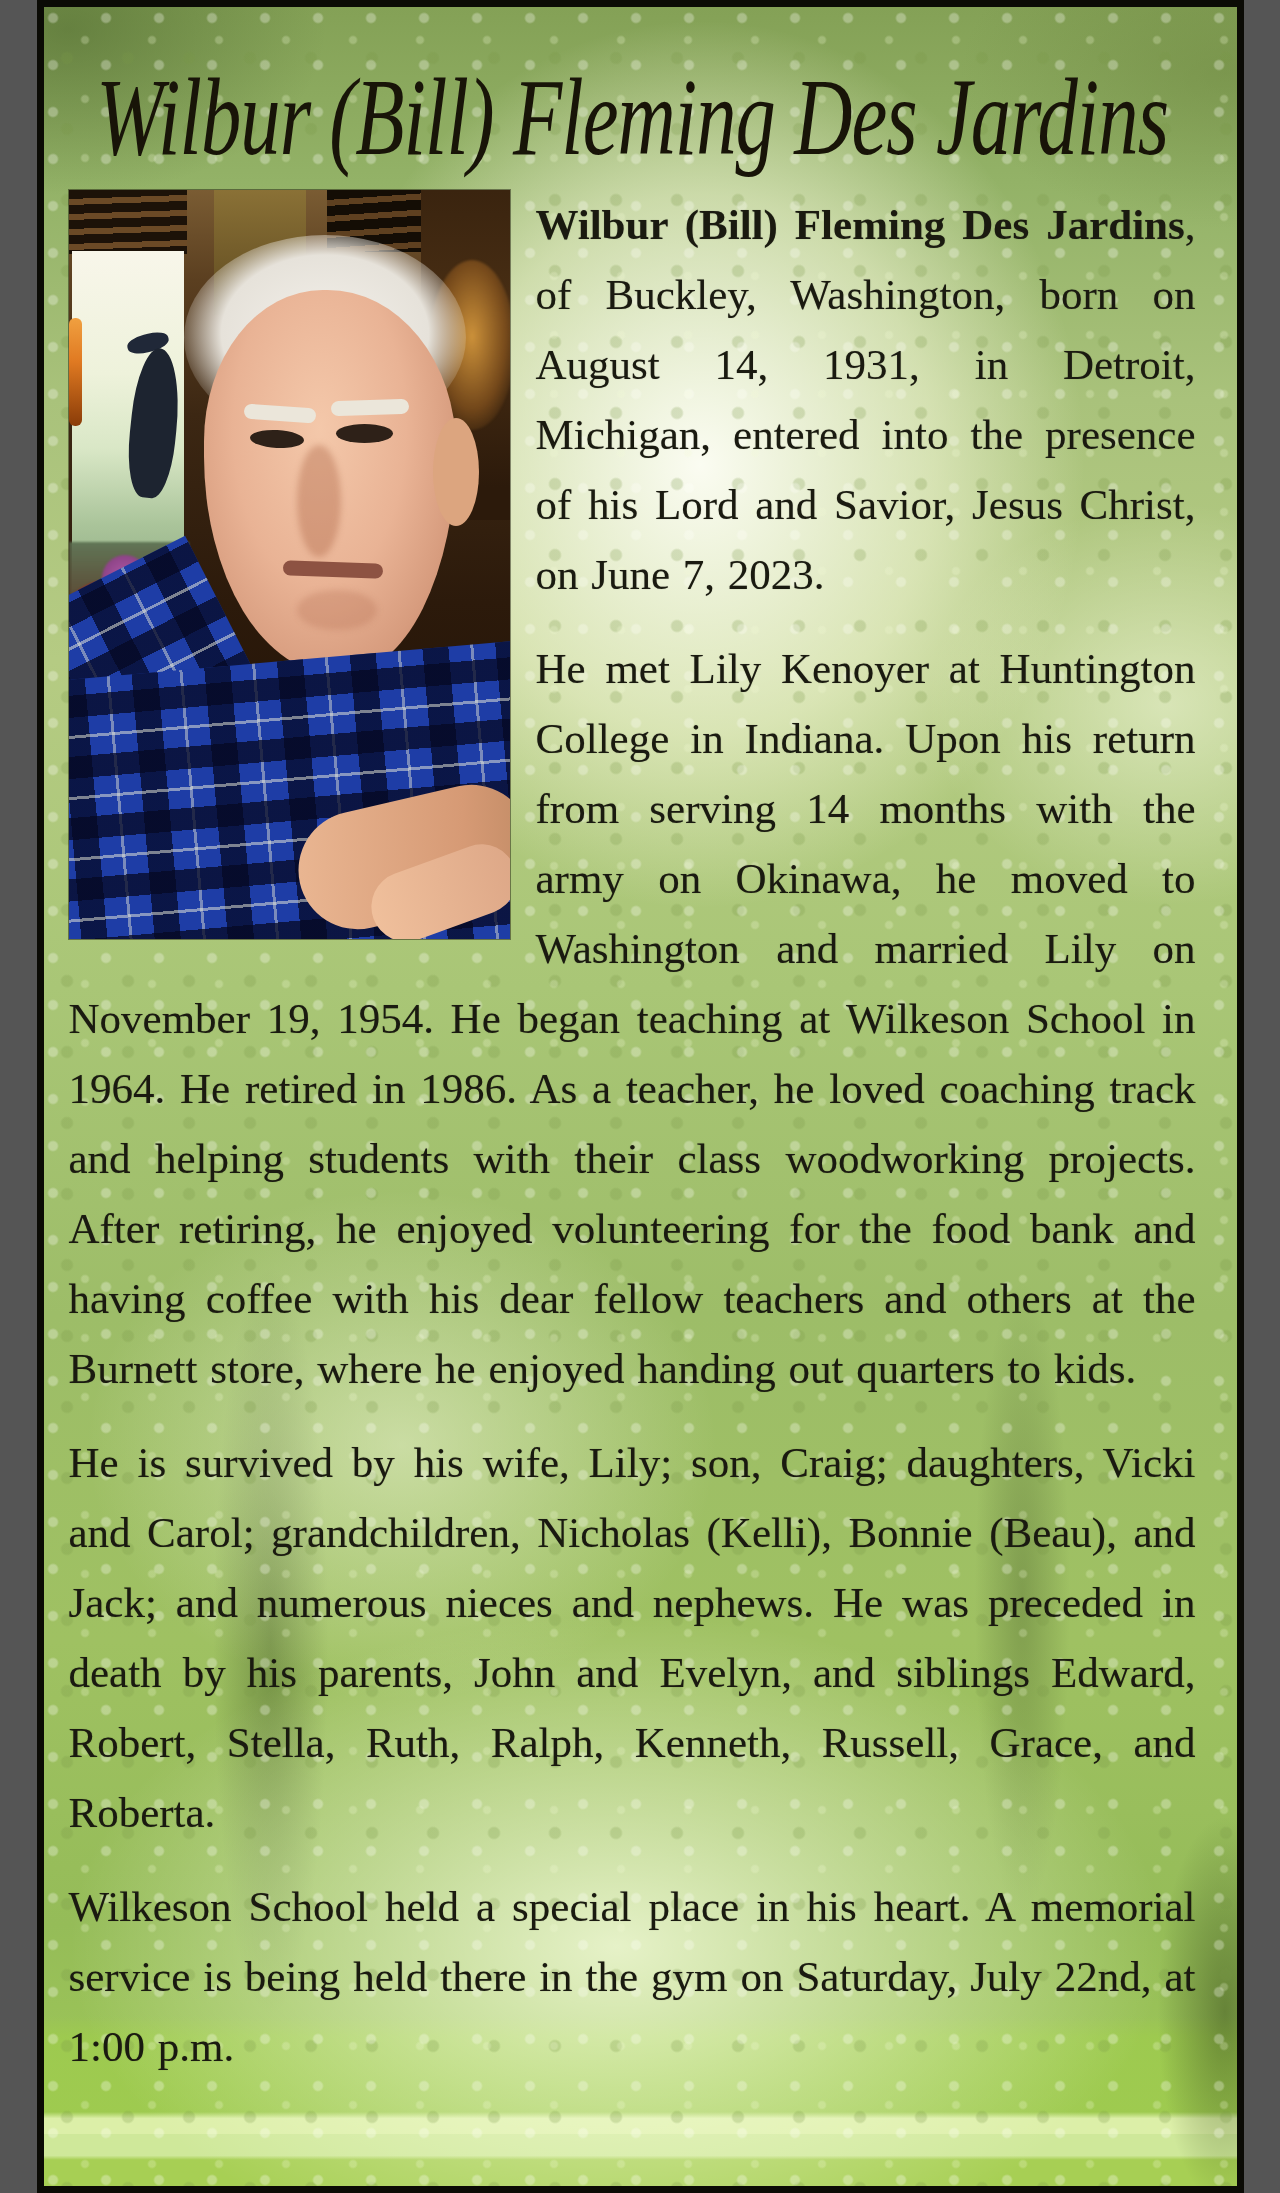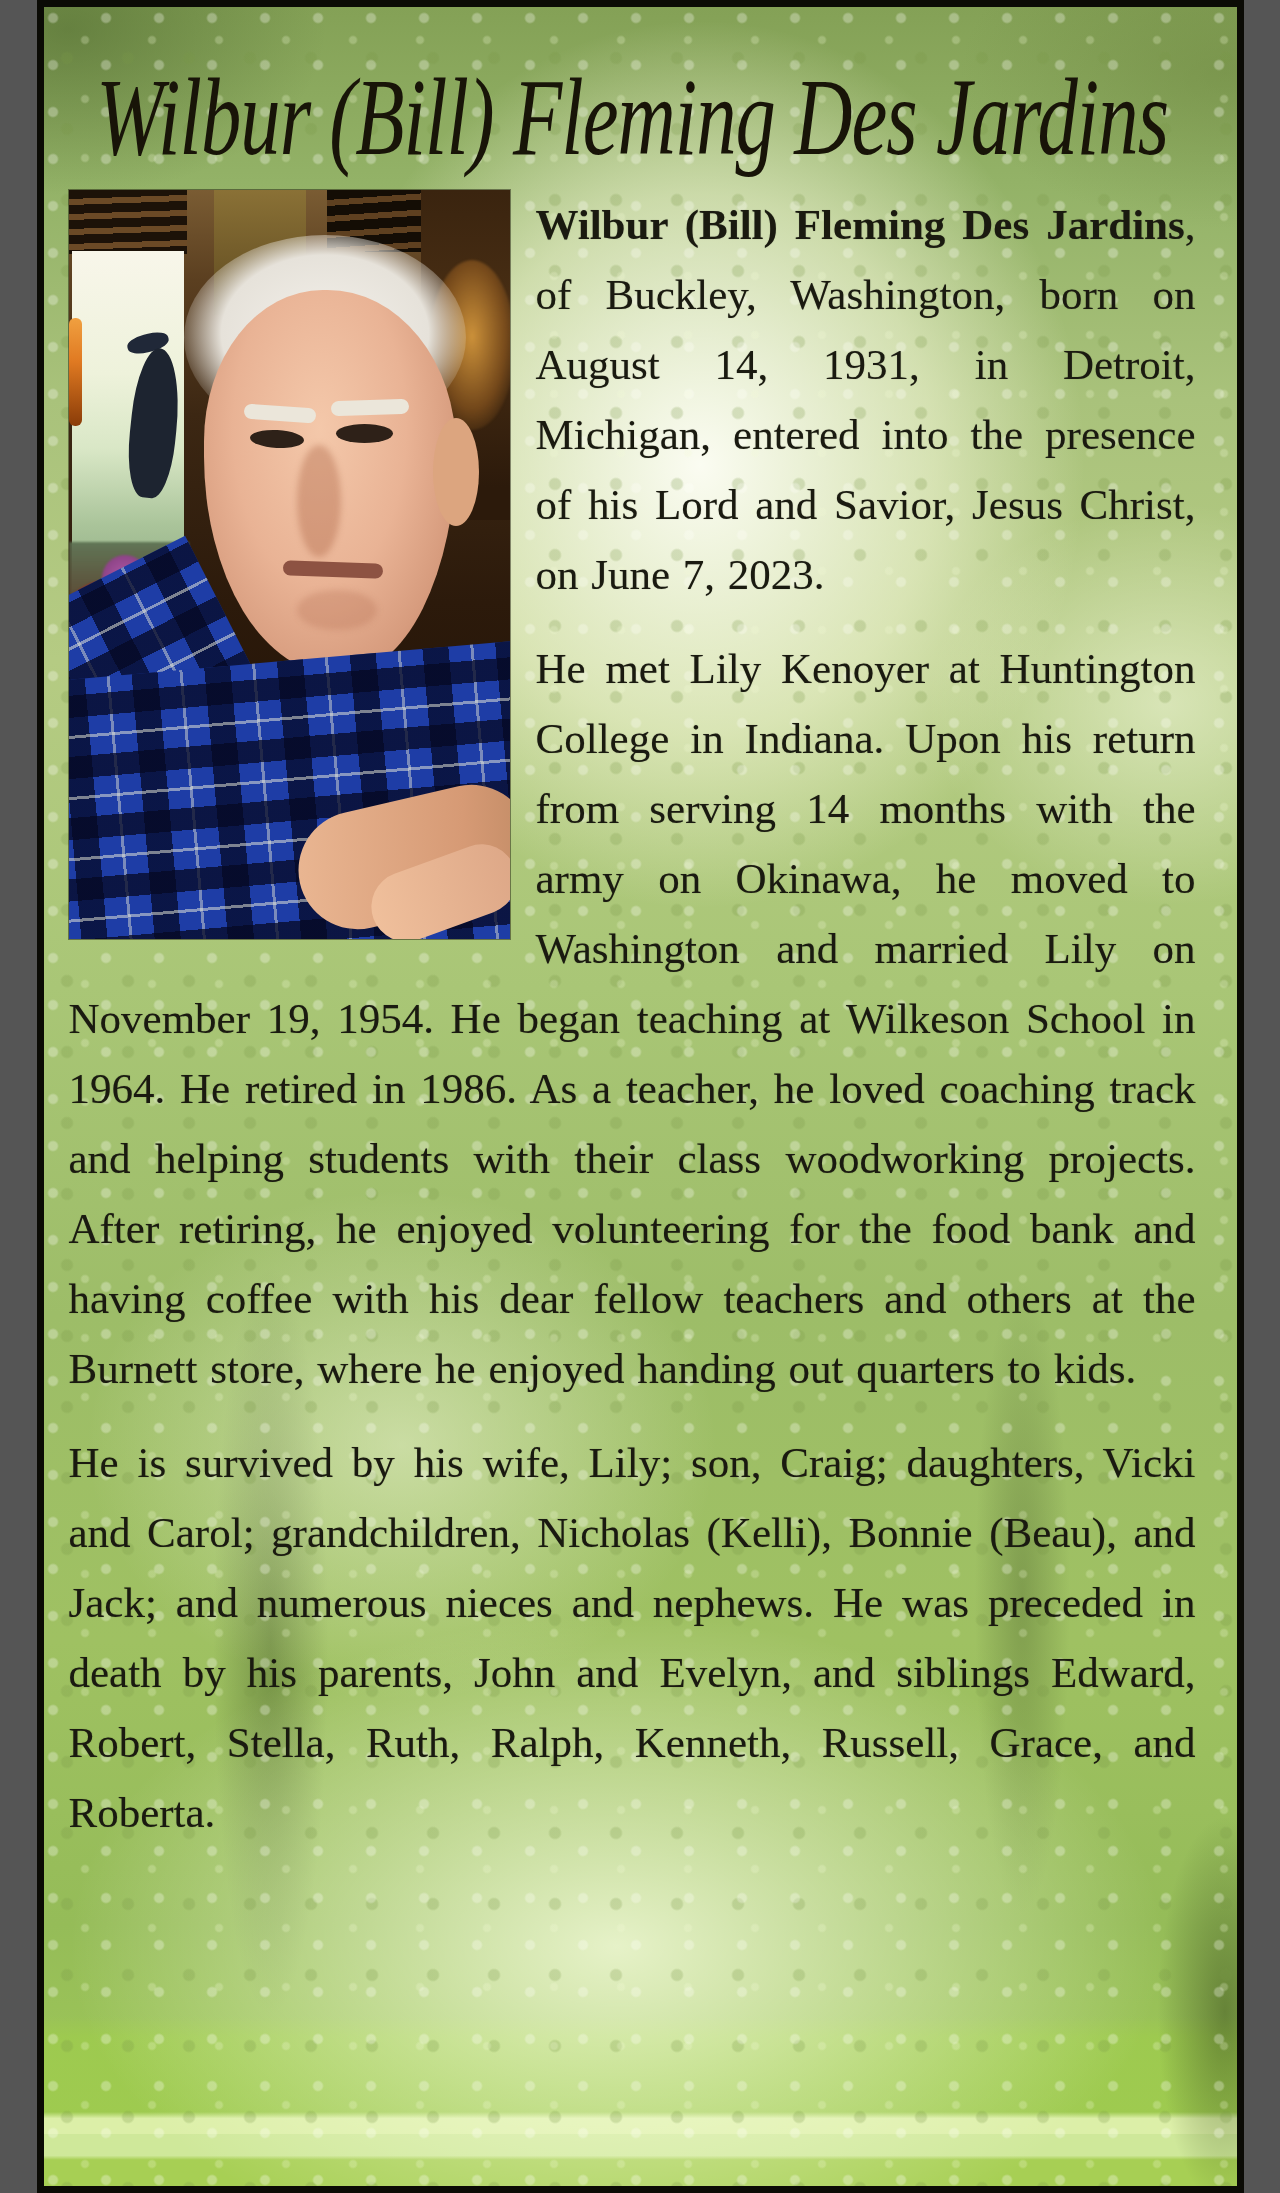--- a/index.html
+++ b/index.html
@@ -140,15 +140,16 @@
       <div class="abs ph-arm"></div>
       <div class="abs ph-hand"></div>
     </div>
 
     <p class="body"><b>Wilbur (Bill) Fleming Des Jardins</b><span>, of Buckley, Washington, born on August 14, 1931, in Detroit, Michigan, entered into the presence of his Lord and Savior, Jesus Christ, on June 7, 2023.</span></p>
 
     <p class="body">He met Lily Kenoyer at Huntington College in Indiana. Upon his return from serving 14 months with the army on Okinawa, he moved to Washington and married Lily on November 19, 1954. He began teaching at Wilkeson School in 1964. He retired in 1986. As a teacher, he loved coaching track and helping students with their class woodworking projects. After retiring, he enjoyed volunteering for the food bank and having coffee with his dear fellow teachers and others at the Burnett store, where he enjoyed handing out quarters to kids.</p>
 
     <p class="body">He is survived by his wife, Lily; son, Craig; daughters, Vicki and Carol; grandchildren, Nicholas (Kelli), Bonnie (Beau), and Jack; and numerous nieces and nephews. He was preceded in death by his parents, John and Evelyn, and siblings Edward, Robert, Stella, Ruth, Ralph, Kenneth, Russell, Grace, and Roberta.</p>
 
+    <p class="body">Wilkeson School held a special place in his heart. A memorial service is being held there in the gym on Saturday, July 22nd, at 1:00 p.m.</p>
 
   </div>
 </div>
 
 </body></html>

